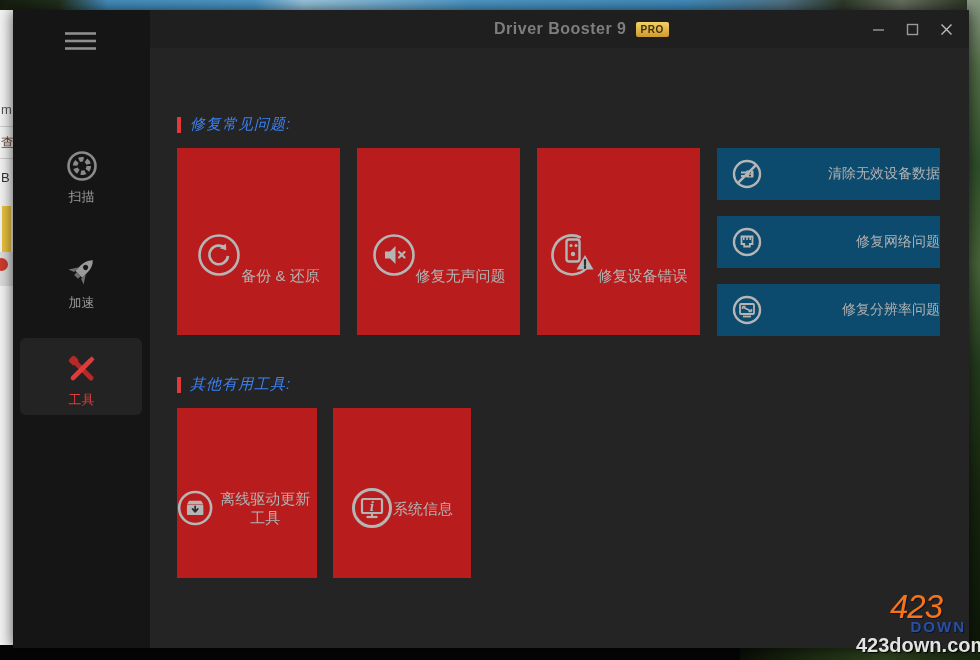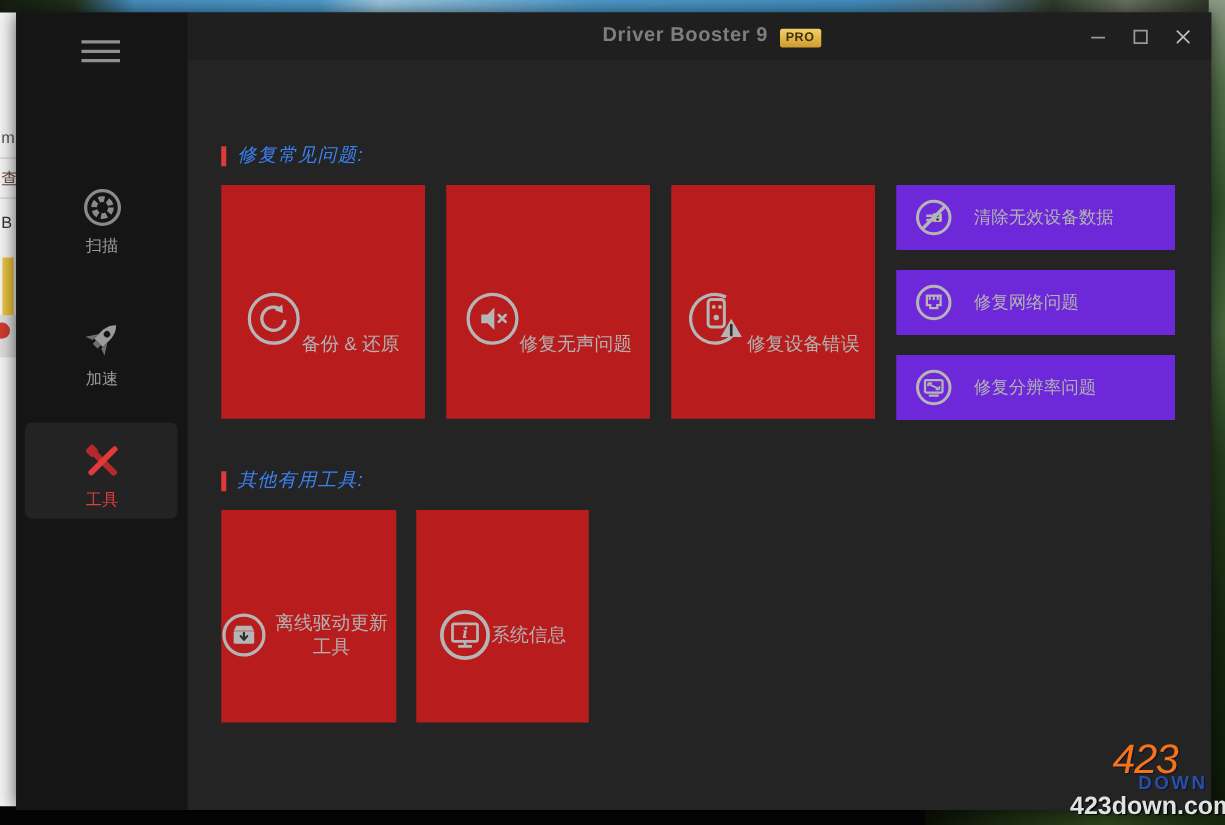--- a/index.html
+++ b/index.html
@@ -18,21 +18,21 @@
   #frag-grayblk { left:0; width:13px; background:#dddddd; }
   #frag-redcircle { width:13px; height:13px; border-radius:50%; background:#cf3b2e; left:-5px; }
   #foliage-right { left:967px; top:0; width:13px; height:660px;
     background:linear-gradient(180deg,#8a9a84 0%,#55704a 10%,#31512c 25%,#49663c 40%,#253d1e 55%,#17260f 75%,#0d1708 100%); }
   #foliage-bottom { left:740px; top:646px; width:240px; height:14px;
     background:linear-gradient(90deg,#0a0f06 0%,#1d2c12 30%,#2c421c 60%,#17260f 100%); }
 
   
   #win { left:13px; top:10px; width:956px; height:638px; background:#242424; box-shadow:0 0 14px rgba(0,0,0,.7); }
   #titlebar { left:137px; top:0; width:819px; height:38px; background:#1f1f1f; }
-  #title-wrap { left:332px; top:10px; display:flex; align-items:flex-end; gap:9px; }
+  #title-wrap { left:344px; top:10px; display:flex; align-items:center; gap:9px; }
   #title-text { font-size:16px; font-weight:700; color:#7e7e7e; letter-spacing:.5px; }
   #pro-badge { background:linear-gradient(180deg,#f2d169,#cf9a2f); color:#433005; font-size:10px; font-weight:800;
     padding:2px 5px; border-radius:2px; letter-spacing:.5px; }
   #win-controls { right:14px; top:10px; display:flex; gap:17px; align-items:center; height:18px; }
   .wc { width:17px; height:17px; display:flex; align-items:center; justify-content:center; cursor:pointer; }
 
   
   #sidebar { left:0; top:0; width:137px; height:638px; background:#151515; }
   #hamburger { left:52px; top:21px; width:31px; height:20px; cursor:pointer; }
   .nav-item { position:absolute; left:0; width:137px; display:flex; flex-direction:column; align-items:center; cursor:pointer; }
@@ -50,22 +50,22 @@
   .card { position:absolute; background:#b91c1c; display:flex; flex-direction:row; align-items:center; cursor:pointer;justify-content:center; }
   .card-label { font-size:15px; color:#b2b2b2; text-align:center; line-height:19px; }
   .c-row1 { top:138px; width:163px; height:187px; padding-top:27px; }
   .c-row1 .card-label { margin-top:40px; }
   #card-backup { left:164px; } #card-sound { left:344px; } #card-device { left:524px; }
   .c-row2 { top:398px; height:170px; padding-top:30px; }
   .c-row2 .card-label { max-width:114px; }
   #card-offline { left:164px; width:140px; }
   #card-sysinfo { left:320px; width:138px; }
 
-  .side-btn { position:absolute; left:704px; width:223px; height:52px; background:#6d28d9;
-    display:flex; align-items:center; padding-left:15px; cursor:pointer; }
+  .side-btn { position:absolute; left:704px; width:223px; height:52px; background:#0c4a6e;
+    display:flex; align-items:center; padding-left:15px; cursor:pointer;justify-content:space-between; }
   .side-btn .sb-label { margin-left:17px; font-size:14px; color:#b2b2b2; }
   #sb-clean { top:138px; } #sb-network { top:206px; } #sb-resolution { top:274px; }
 
   
   #watermark { left:856px; top:590px; width:120px; text-align:center; z-index:50; line-height:1; }
   #wm-423 { font-size:33px; font-weight:400; font-style:italic; color:#f97316; letter-spacing:-1px;
     text-shadow:1px 1px 0 #0b1430; }
   #wm-down { font-size:15px; font-weight:800; color:#2b4fa0; letter-spacing:2px; margin-top:-4px; text-align:right; padding-right:10px;
     text-shadow:1px 1px 0 #0b1430; }
   #wm-site { font-size:20px; font-weight:700; color:#e2e2e2; margin-top:1px; text-shadow:1px 1px 1px #000; }

